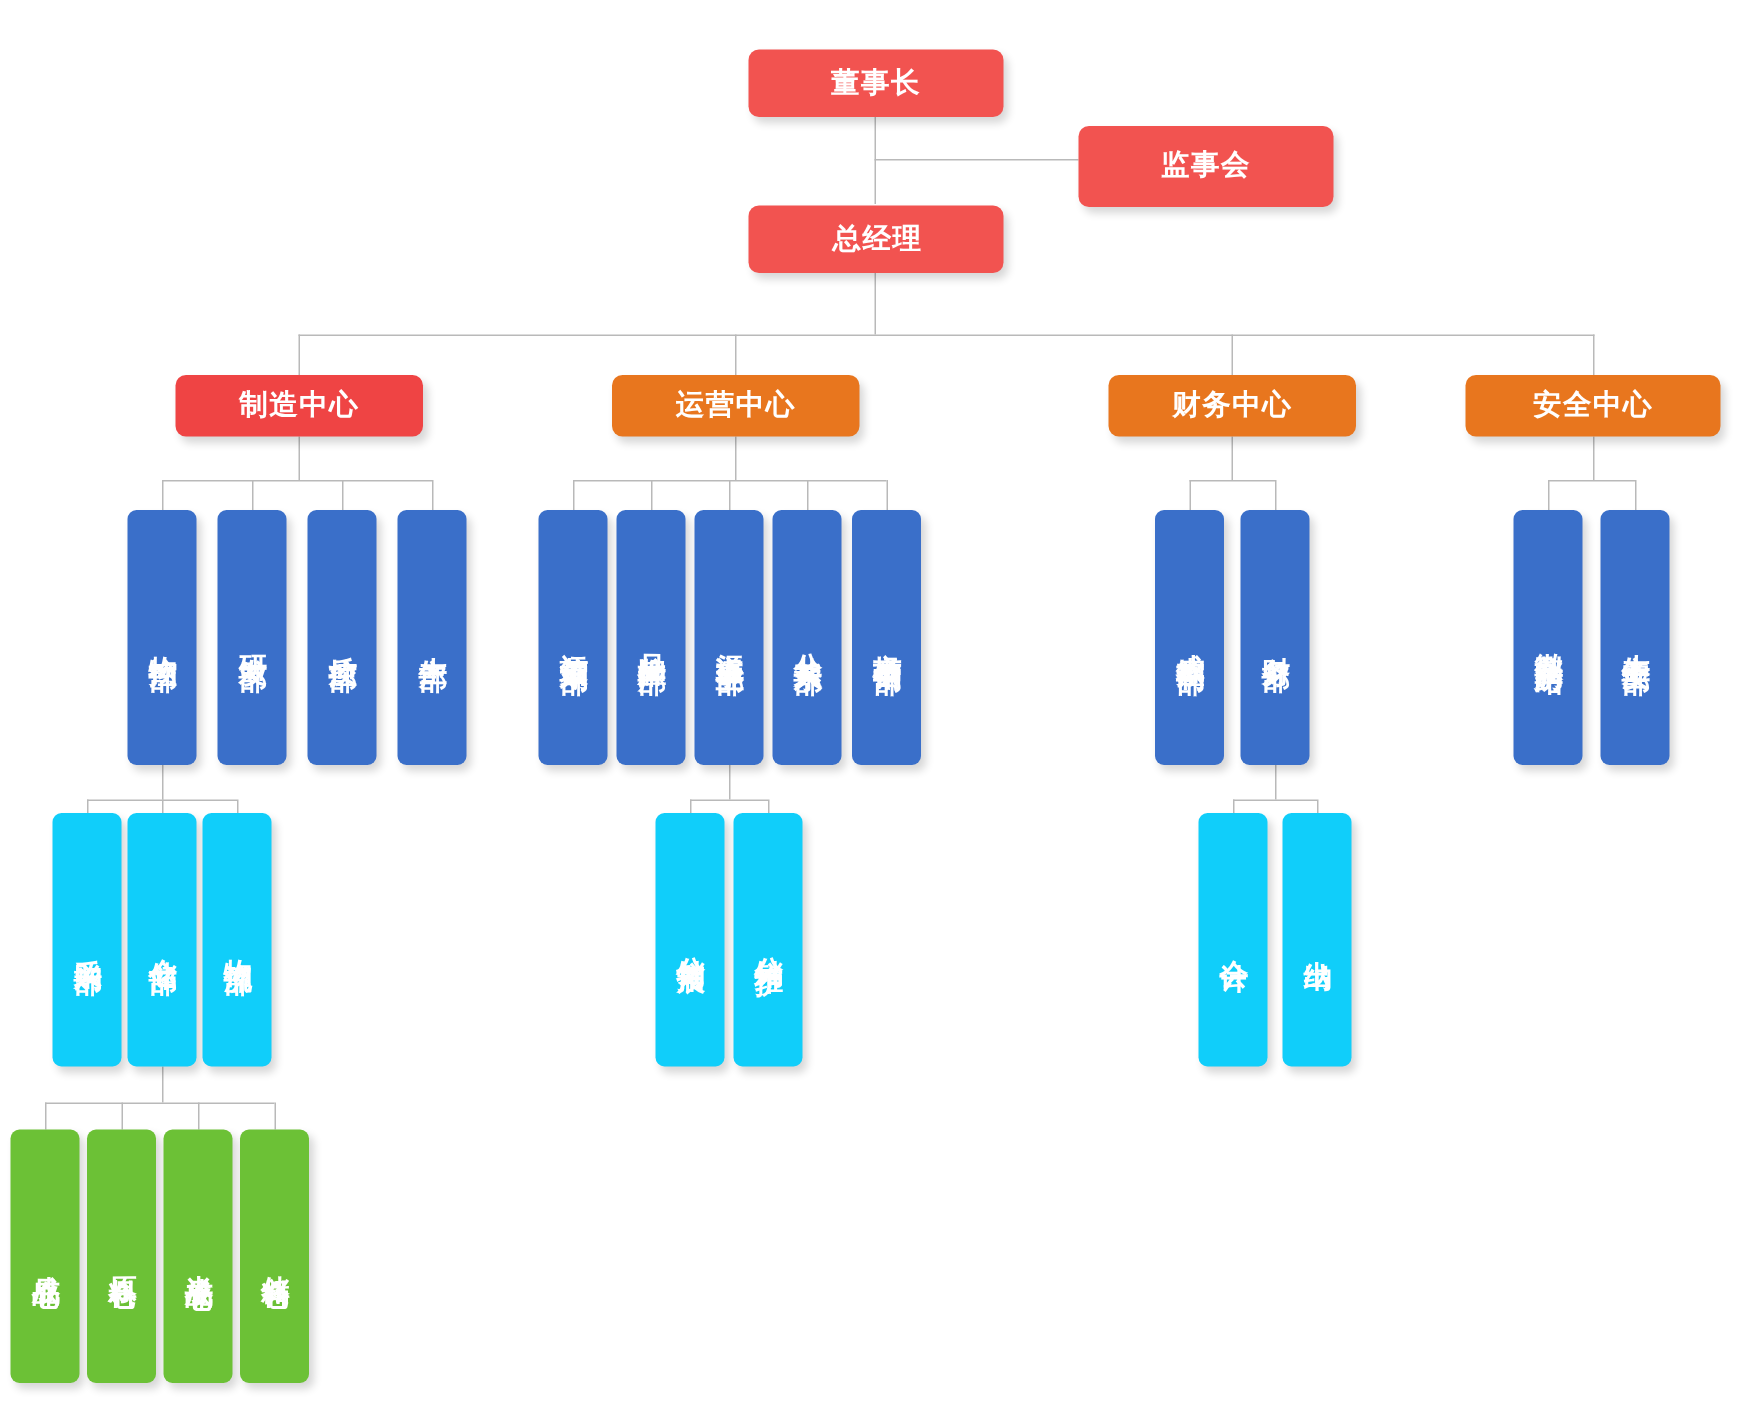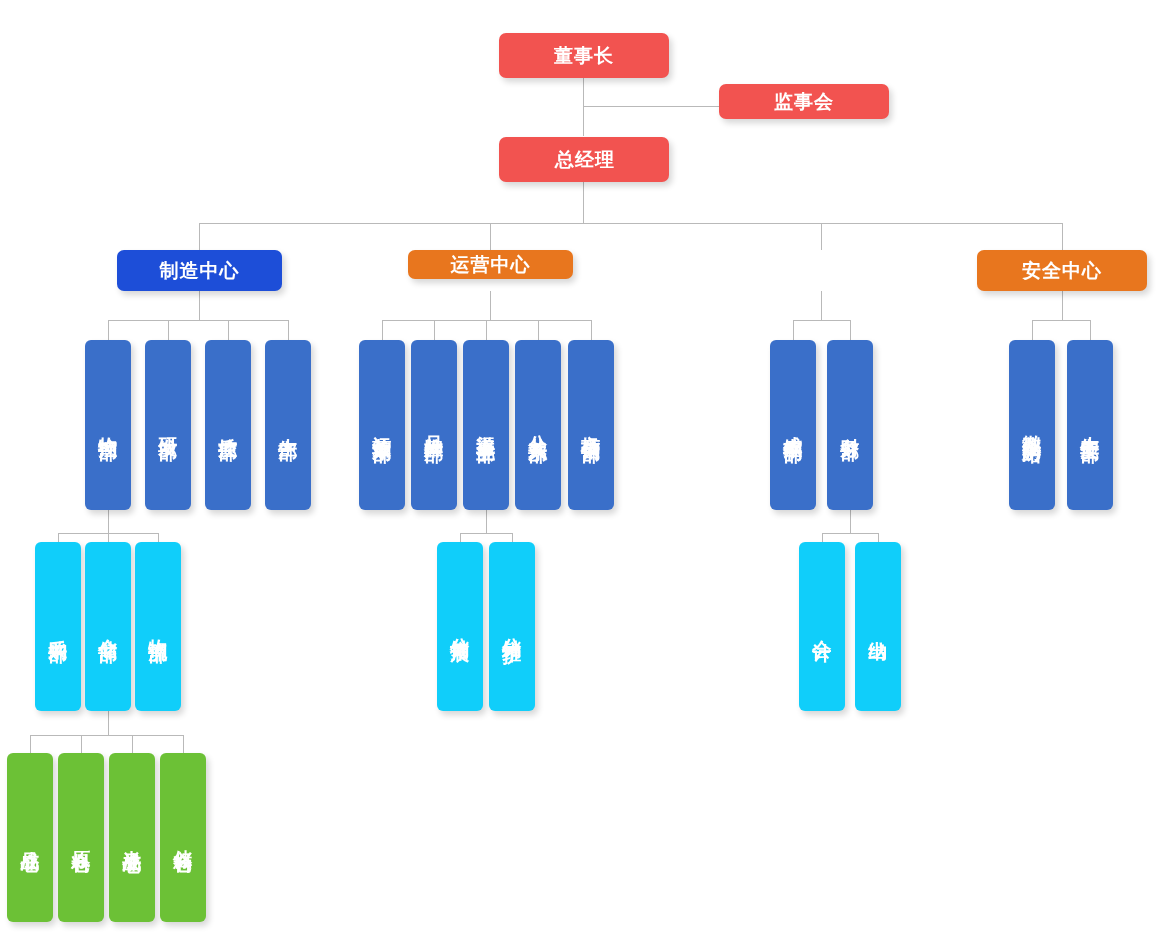--- a/index.html
+++ b/index.html
@@ -122,36 +122,39 @@
   <div class="line h" style="left: 30px; top: 735px; width: 153px; background: rgb(185, 185, 185);"></div>
   <div class="line v" style="left: 30px; top: 735px; height: 18px; background: rgb(185, 185, 185);"></div>
   <div class="line v" style="left: 81px; top: 735px; height: 18px; background: rgb(185, 185, 185);"></div>
   <div class="line v" style="left: 132px; top: 735px; height: 18px; background: rgb(185, 185, 185);"></div>
   <div class="line v" style="left: 183px; top: 735px; height: 18px; background: rgb(185, 185, 185);"></div>
 
   <div class="node level-red horizontal" style="left: 499px; top: 33px; width: 170px; height: 45px; background: rgb(242, 83, 80); color: rgb(255, 255, 255);">
     <span>董事长</span>
   </div>
 
-  <div class="node level-red horizontal" style="left: 719px; top: 84px; width: 170px; height: 35px; background: rgb(242, 83, 80); color: rgb(255, 255, 255);">
+  <div class="node level-red horizontal" style="left: 719px; top: 84px; width: 170px; height: 54px; background: rgb(242, 83, 80); color: rgb(255, 255, 255);">
     <span>监事会</span>
   </div>
 
   <div class="node level-red horizontal" style="left: 499px; top: 137px; width: 170px; height: 45px; background: rgb(242, 83, 80); color: rgb(255, 255, 255); padding-left: 12px;">
     <span>总经理</span>
   </div>
 
-  <div class="node level-orange horizontal" style="left: 117px; top: 250px; width: 165px; height: 41px; background: #1d4ed8; color: rgb(255, 255, 255);">
+  <div class="node level-orange horizontal" style="left: 117px; top: 250px; width: 165px; height: 41px; background: #ef4444; color: rgb(255, 255, 255);">
     <span>制造中心</span>
   </div>
 
-  <div class="node level-orange horizontal" style="left: 408px; top: 250px; width: 165px; height: 29px; background: rgb(232, 118, 30); color: rgb(255, 255, 255);">
+  <div class="node level-orange horizontal" style="left: 408px; top: 250px; width: 165px; height: 41px; background: rgb(232, 118, 30); color: rgb(255, 255, 255);">
     <span>运营中心</span>
   </div>
 
+  <div class="node level-orange horizontal" style="left: 739px; top: 250px; width: 165px; height: 41px; background: rgb(232, 118, 30); color: rgb(255, 255, 255);">
+    <span>财务中心</span>
+  </div>
 
   <div class="node level-orange horizontal" style="left: 977px; top: 250px; width: 170px; height: 41px; background: rgb(232, 118, 30); color: rgb(255, 255, 255); align-items: center;">
     <span>安全中心</span>
   </div>
 
   <div class="node level-blue vertical" style="left: 85px; top: 340px; width: 46px; height: 170px; background: rgb(58, 111, 201); color: rgb(255, 255, 255);">
     <span>物控部</span>
   </div>
   <div class="node level-blue vertical" style="left: 145px; top: 340px; width: 46px; height: 170px; background: rgb(58, 111, 201); color: rgb(255, 255, 255);">
     <span>研发部</span>

